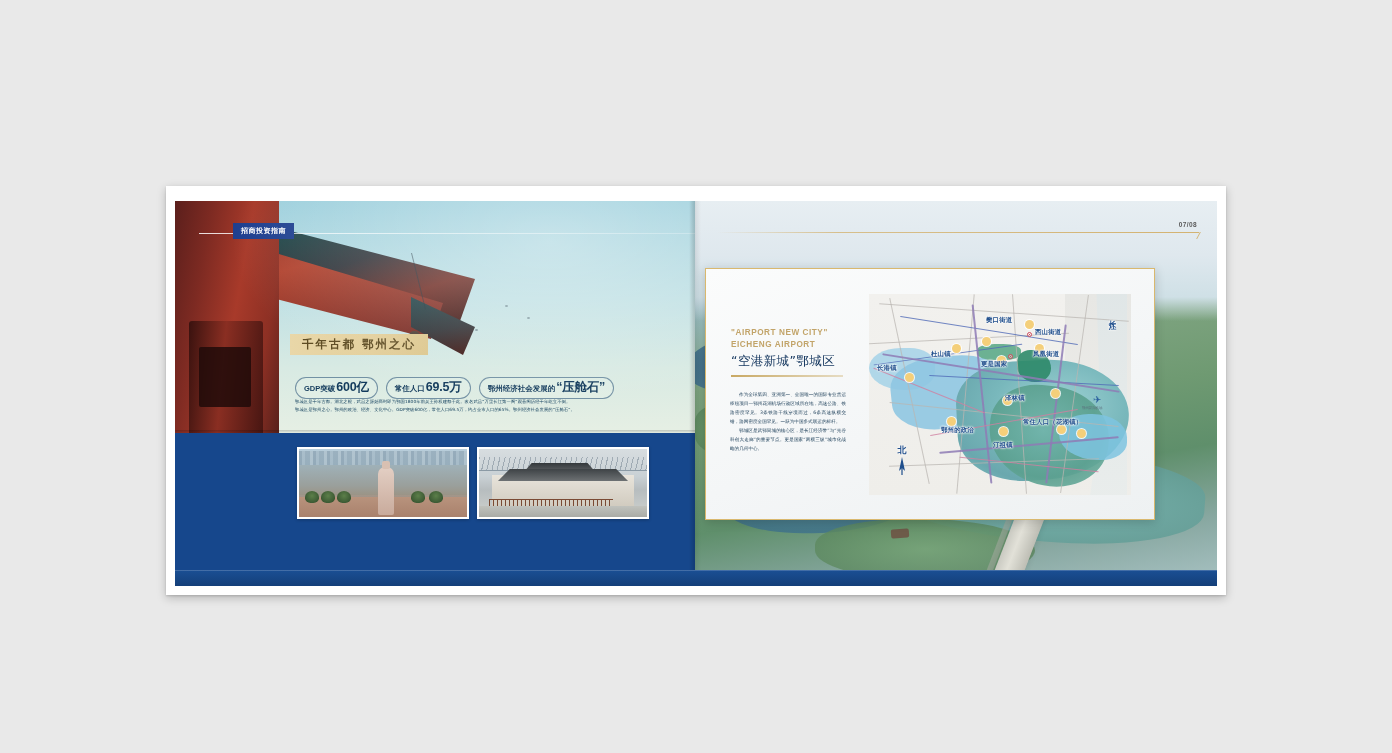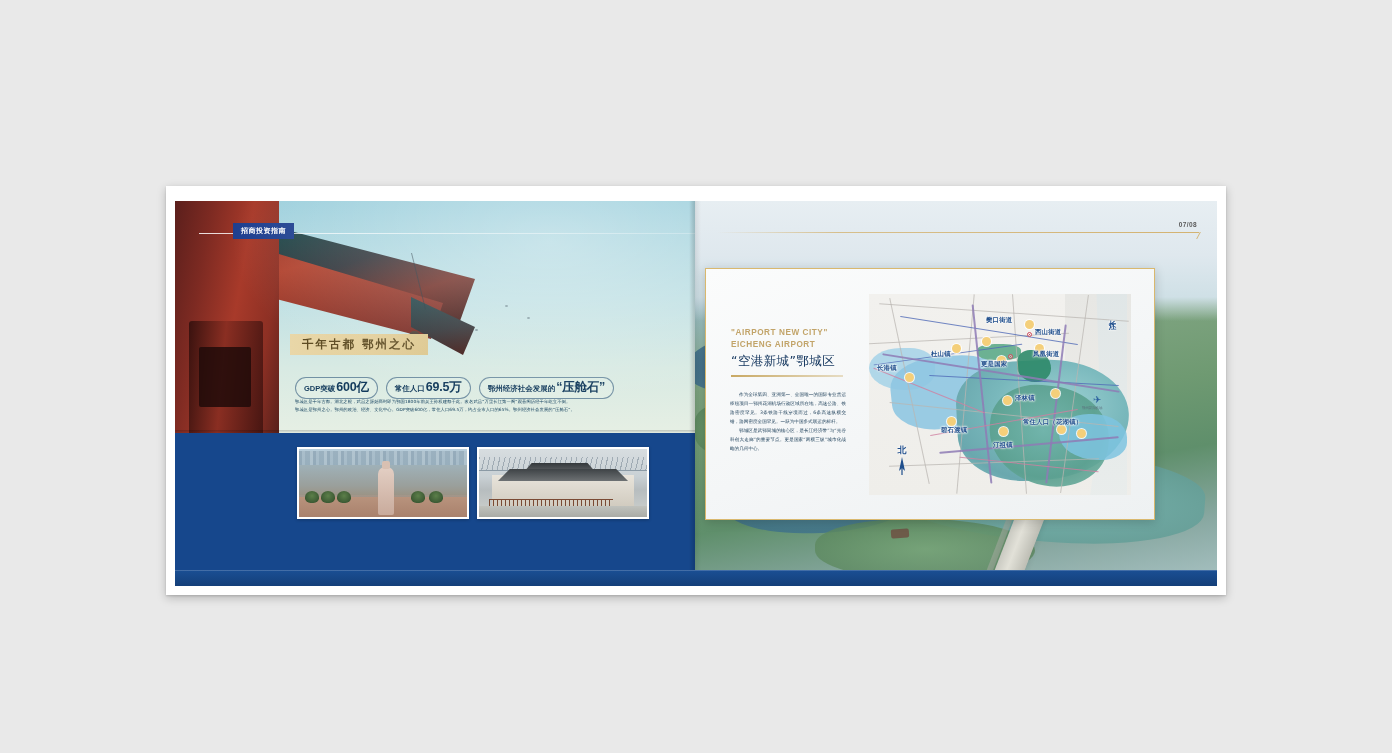--- a/index.html
+++ b/index.html
@@ -592,23 +592,23 @@
           <div class="mp-dot" style="left:130px; top:133px;"></div>
           <div class="mp-dot" style="left:188px; top:131px;"></div>
           <div class="mp-dot" style="left:208px; top:135px;"></div>
 
           <div class="mp-label" style="left:117px; top:22px;">樊口街道</div>
           <div class="mp-label" style="left:166px; top:34px;">西山街道</div>
           <div class="mp-label" style="left:164px; top:56px;">凤凰街道</div>
           <div class="mp-label" style="left:112px; top:66px;">更是国家</div>
           <div class="mp-label" style="left:62px;  top:56px;">杜山镇</div>
           <div class="mp-label" style="left:8px;   top:70px;">长港镇</div>
-          <div class="mp-label" style="left:146px; top:100px;">泽林镇</div>
+          <div class="mp-label" style="left:136px; top:100px;">泽林镇</div>
           <div class="mp-label" style="left:154px; top:124px;">常住人口（花湖镇）</div>
-          <div class="mp-label" style="left:72px;  top:132px;">碧石渡镇</div>
+          <div class="mp-label" style="left:72px;  top:132px;">鄂州的政治</div>
           <div class="mp-label" style="left:124px; top:147px;">汀祖镇</div>
 
           <div class="mp-label river-v" style="left:238px; top:20px;">长江</div>
 
           <div class="mp-plane">✈</div>
           <div class="mp-plane-cap">鄂州花湖机场</div>
 
           <div class="mp-north">北</div>
           <svg class="mp-compass" viewBox="0 0 10 18">
             <polygon points="5,0 8,14 5,11 2,14" fill="#1f4e8c"></polygon>

